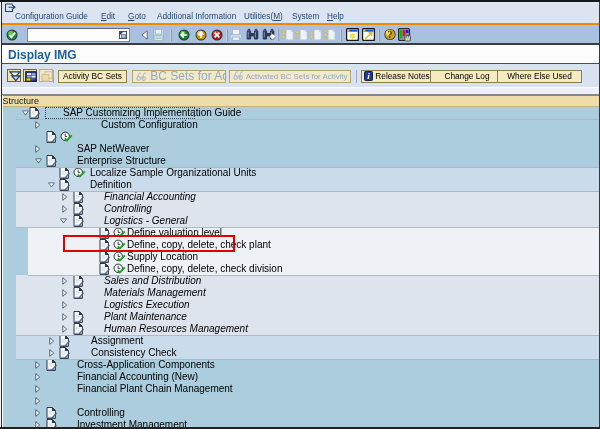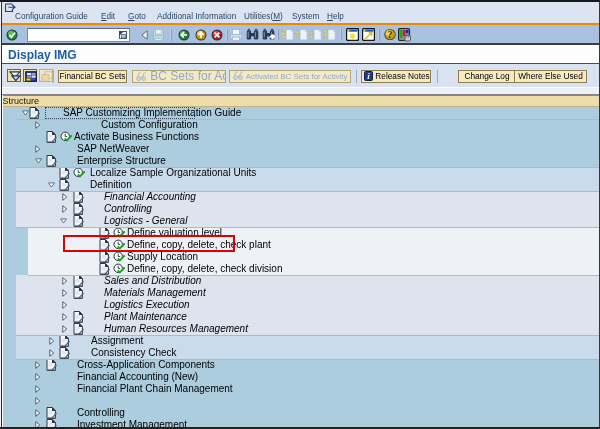--- a/index.html
+++ b/index.html
@@ -227,43 +227,43 @@
 <rect x="1.4" y="7.2" width="4" height="2.6" fill="#f0d814" stroke="#706008" stroke-width="0.6"></rect>
     </svg>
   </div>
   <div class="ibtn dis" style="left:39px">
     <svg width="12" height="11" viewBox="0 0 12 11" style="position:absolute;left:0.5px;top:0.5px">
 <rect x="4" y="0.8" width="7" height="6.5" fill="#f4ead0" stroke="#cdbd92"></rect>
 <rect x="1" y="3.6" width="7" height="6.5" fill="#edd9a8" stroke="#cdbd92"></rect>
     </svg>
   </div>
   <div class="sep2" style="left:53px"></div>
-  <div class="btn" style="left:58px;width:69px">Financial BC Sets</div>
+  <div class="btn" style="left:58px;width:69px">Activity BC Sets</div>
   <div class="btn dis" style="left:132px;width:94px;text-align:left;padding-left:3px;font-size:12px"><svg width="11" height="9" viewBox="0 0 11 9" style="vertical-align:-1px">
       <path d="M1,6.5 L3.2,1 L4.8,1" fill="none" stroke="#a9b9cd" stroke-width="1"></path>
       <circle cx="2.6" cy="6.6" r="1.8" fill="none" stroke="#a9b9cd" stroke-width="1.1"></circle>
       <circle cx="7.6" cy="6.6" r="1.8" fill="none" stroke="#a9b9cd" stroke-width="1.1"></circle>
       <path d="M4.4,6.6 a1.6,1.6 0 0 1 3.2,0" fill="none" stroke="#a9b9cd" stroke-width="0.9"></path>
       <path d="M6,6.5 L8.2,1 L9.8,1" fill="none" stroke="#a9b9cd" stroke-width="1"></path>
     </svg> BC Sets for Activity</div>
   <div class="btn dis" style="left:229px;width:122px;text-align:left;padding-left:3px;font-size:7.9px"><svg width="11" height="9" viewBox="0 0 11 9" style="vertical-align:-1px">
       <path d="M1,6.5 L3.2,1 L4.8,1" fill="none" stroke="#a9b9cd" stroke-width="1"></path>
       <circle cx="2.6" cy="6.6" r="1.8" fill="none" stroke="#a9b9cd" stroke-width="1.1"></circle>
       <circle cx="7.6" cy="6.6" r="1.8" fill="none" stroke="#a9b9cd" stroke-width="1.1"></circle>
       <path d="M4.4,6.6 a1.6,1.6 0 0 1 3.2,0" fill="none" stroke="#a9b9cd" stroke-width="0.9"></path>
       <path d="M6,6.5 L8.2,1 L9.8,1" fill="none" stroke="#a9b9cd" stroke-width="1"></path>
     </svg> Activated BC Sets for Activity</div>
   <div class="sep2" style="left:356px"></div>
   <div class="btn" style="left:361px;width:70px;text-align:left;padding-left:2px"><svg width="9" height="10" viewBox="0 0 9 10" style="vertical-align:-2px">
       <rect x="0.5" y="0.5" width="8" height="9" rx="1" fill="#1e3a96" stroke="#101c4a"></rect>
       <text x="4.6" y="8" font-family="Liberation Serif" font-size="9" font-weight="bold" font-style="italic" fill="#fff" text-anchor="middle">i</text>
     </svg> Release Notes</div>
   <div class="sep2" style="left:437px"></div>
-  <div class="btn" style="left:458px;width:58px">Change Log</div>
-  <div class="btn" style="left:514px;width:73px">Where Else Used</div>
+  <div class="btn" style="left:430px;width:74px">Change Log</div>
+  <div class="btn" style="left:497px;width:85px">Where Else Used</div>
 
 <div class="row bgA bline" style="top:107px">
     <svg class="ic" style="left:6px;top:3px" width="7" height="6">
       <use href="#to"></use>
     </svg>
     <svg class="ic" style="left:13px;top:0px" width="11" height="12">
       <use href="#doc"></use>
     </svg>
     <span class="t" style="left:47px">SAP Customizing Implementation Guide</span>
   </div>
@@ -273,21 +273,20 @@
     </svg>
     <span class="t" style="left:85px">Custom Configuration</span>
   </div>
   <div class="row bgA" style="top:131px">
     <svg class="ic" style="left:30px;top:0px" width="11" height="12">
       <use href="#doc"></use>
     </svg>
     <svg class="ic" style="left:44px;top:0px" width="13" height="12">
       <use href="#clk"></use>
     </svg>
-    <span class="t" style="left:58px">Activate Business Functions</span>
   </div>
   <div class="row bgA" style="top:143px">
     <svg class="ic" style="left:19px;top:2px" width="5.5" height="8">
       <use href="#tc"></use>
     </svg>
     <span class="t" style="left:61px">SAP NetWeaver</span>
   </div>
   <div class="row bgA bline" style="top:155px">
     <svg class="ic" style="left:19px;top:3px" width="7" height="6">
       <use href="#to"></use>

